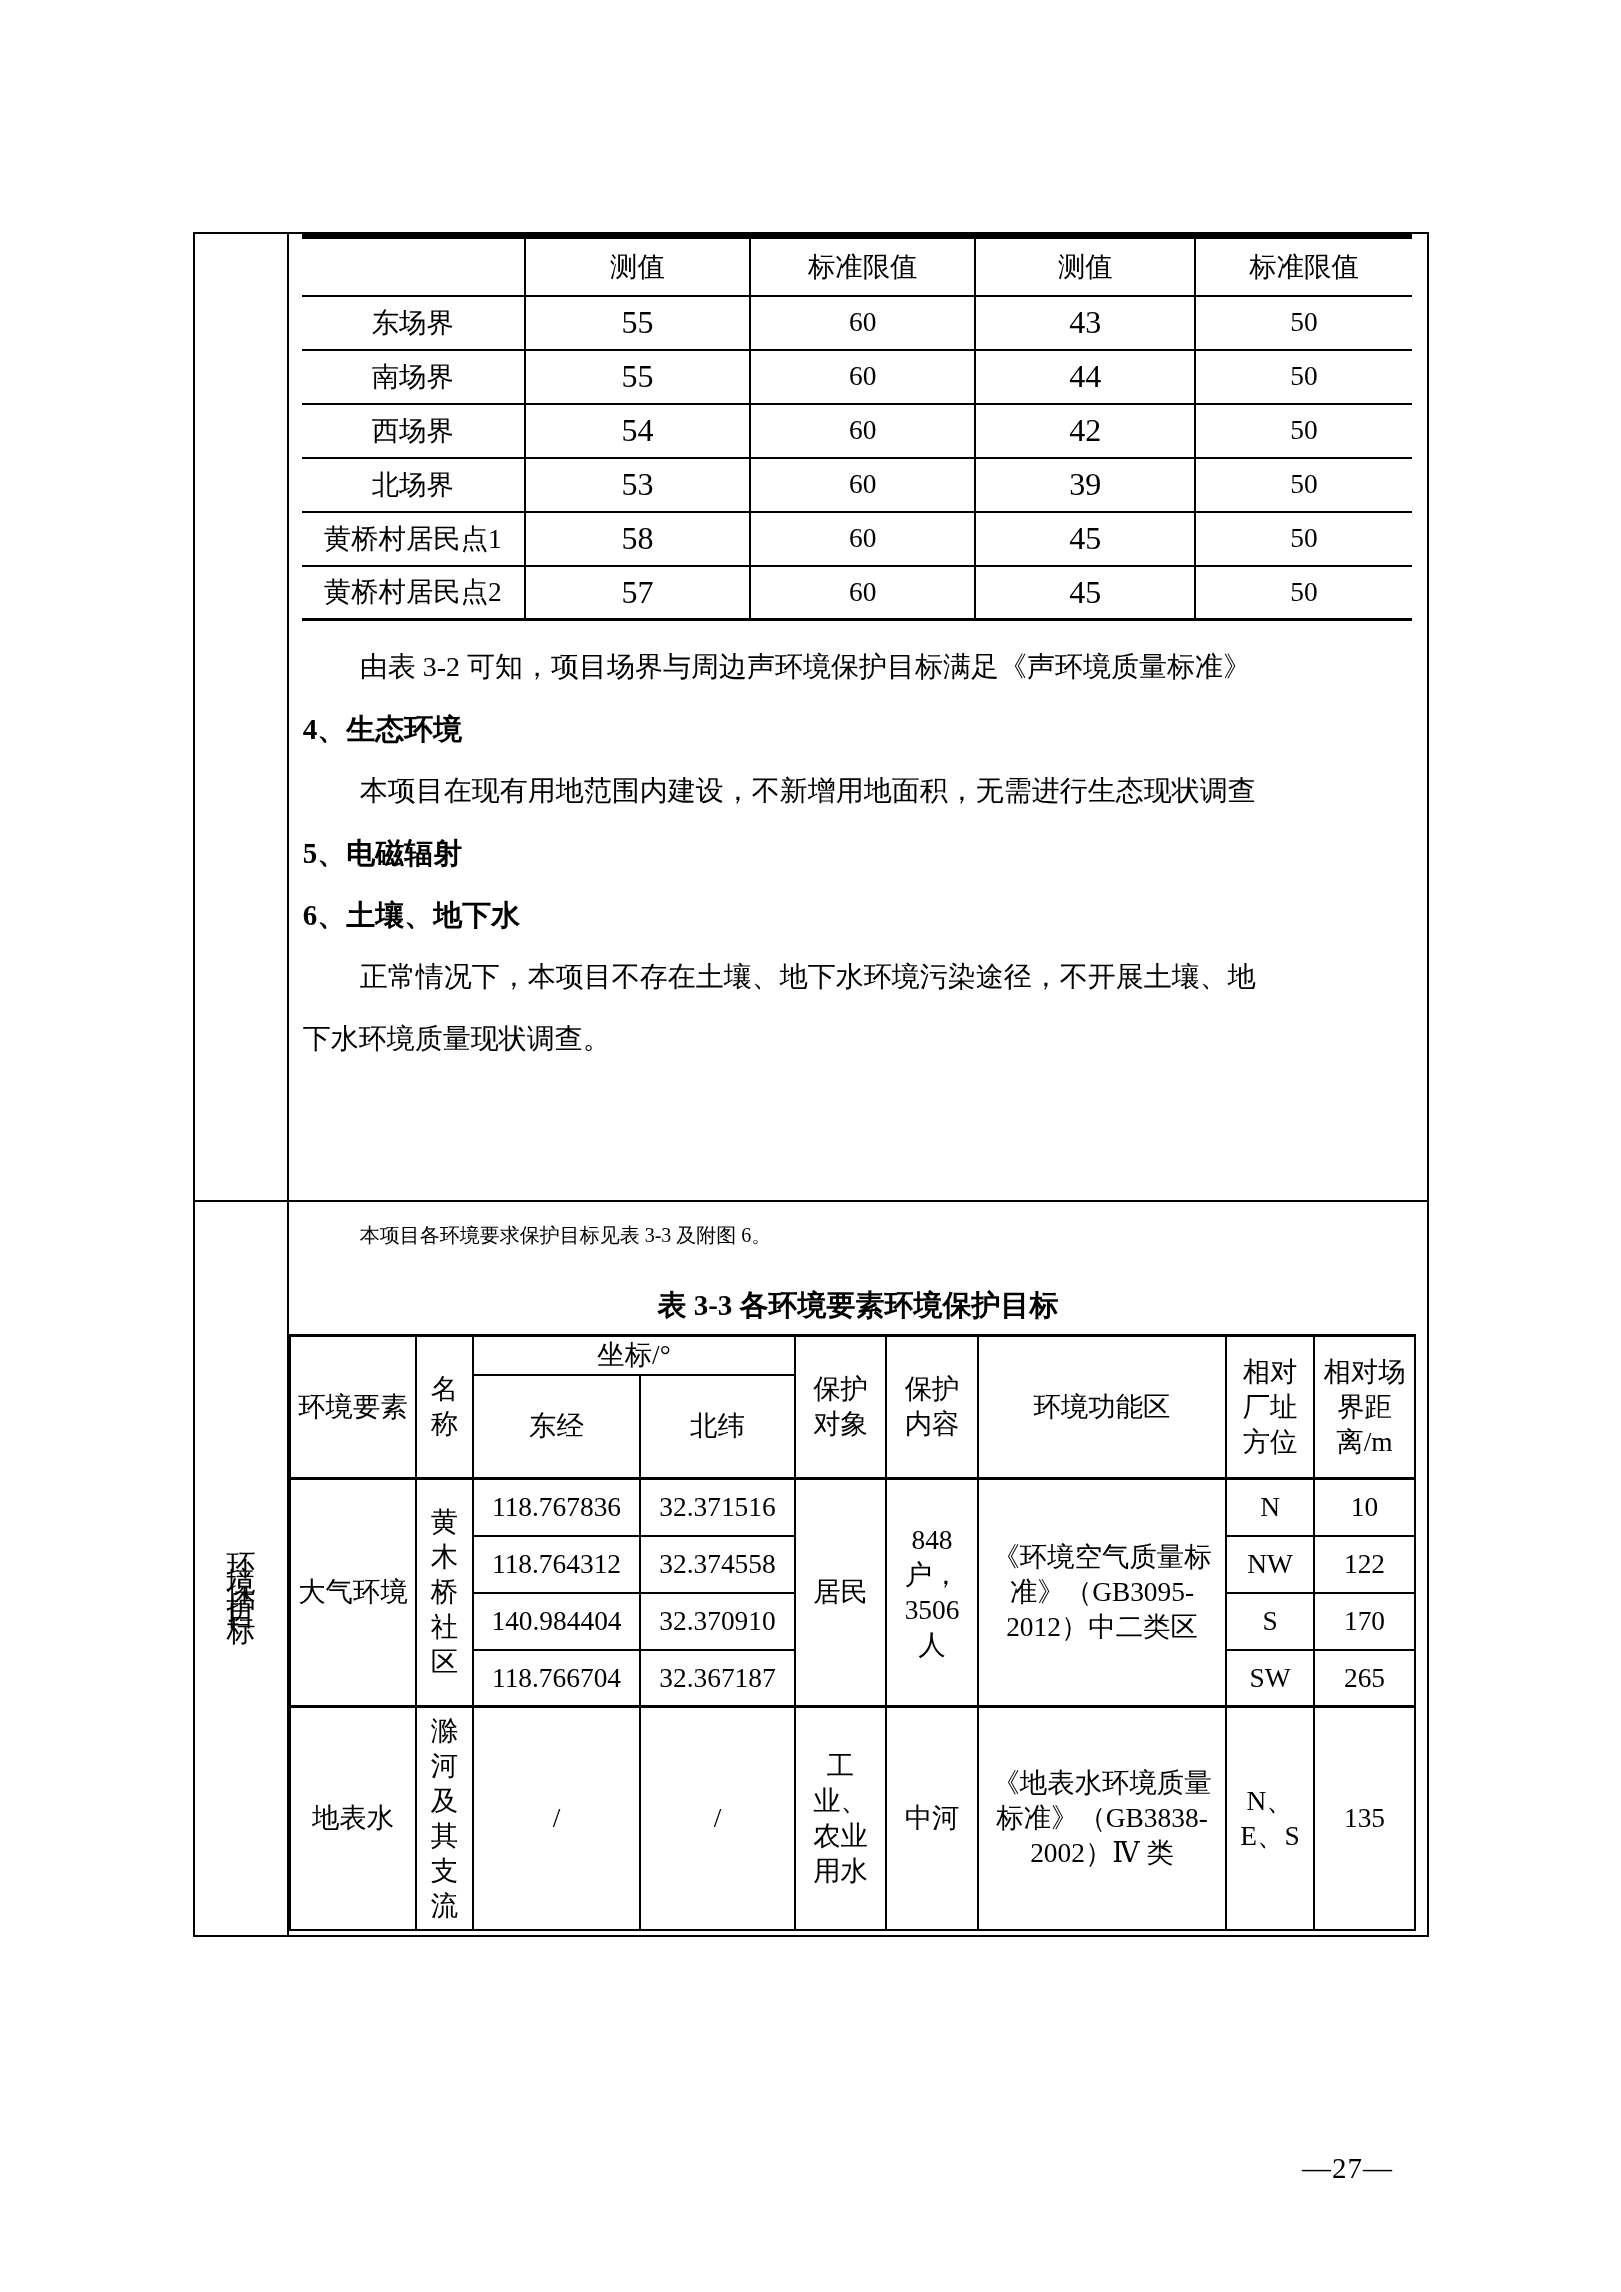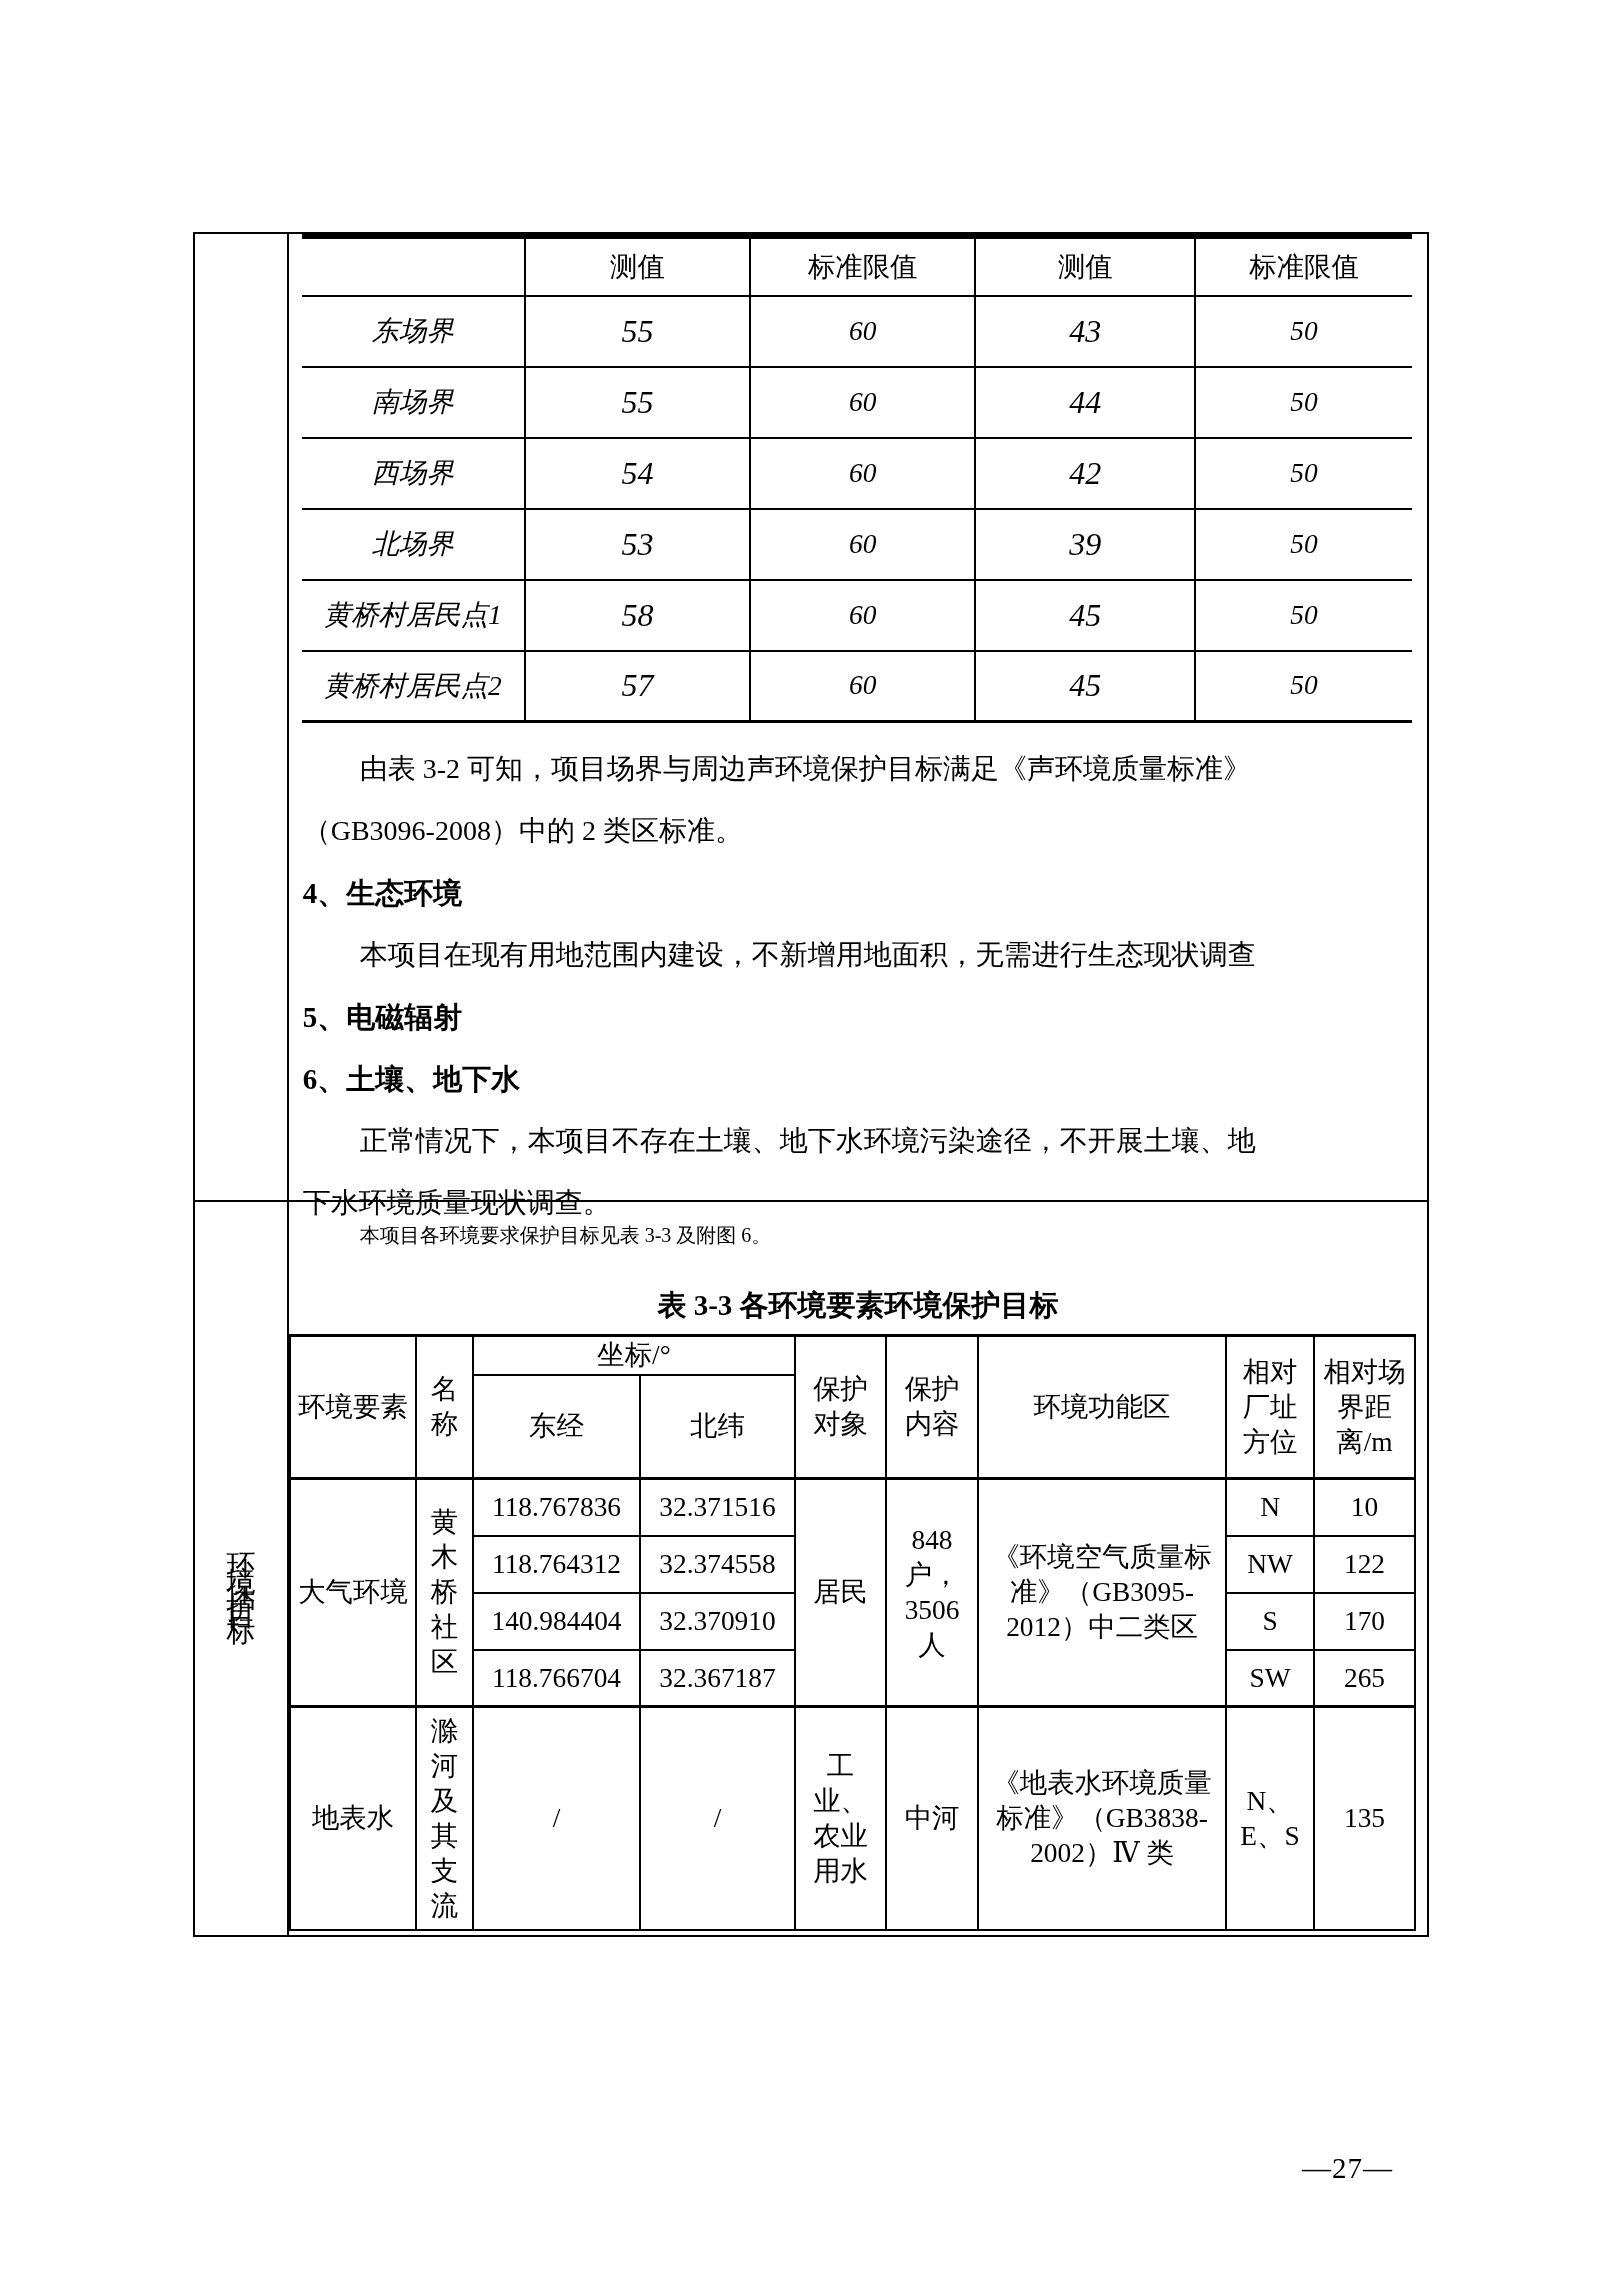--- a/index.html
+++ b/index.html
@@ -30,21 +30,21 @@
     border-top:5.9px solid #000; border-bottom:3.9px solid #000;
   }
   .noise-table td {
     border-top:2px solid #000; border-left:2px solid #000;
     text-align:center; vertical-align:middle; padding:0; overflow:hidden;
   }
   .noise-table td:first-child { border-left:none; }
   .noise-table td:last-child { border-right:none; }
   .noise-table tr:first-child td { border-top:none;margin-left:30px; }
   .noise-table tr.nt-header { height:59px; }
-  .noise-table tr.nt-row { height:71px;font-style:italic; }
+  .noise-table tr.nt-row { height:54px; }
   .nt-header td { font-size:27.4px; }
   .nt-label { font-size:27.4px; }
   .nt-meas { font-size:32px; }
   .nt-std  { font-size:27.4px; }
 
   
   .text-block { margin:14.7px 0 0 13.7px; width:1106px; font-size:28px; line-height:62px; }
   .text-block p { margin:0; }
   .indent { text-indent:57px; }
   .heading { font-weight:bold; font-size:29px; }
@@ -148,21 +148,20 @@
             <td class="nt-meas">57</td>
             <td class="nt-std">60</td>
             <td class="nt-meas">45</td>
             <td class="nt-std">50</td>
           </tr>
         </tbody>
           </table>
 
         <div class="text-block">
           <p class="indent">由表 3-2 可知，项目场界与周边声环境保护目标满足《声环境质量标准》</p>
-          <p>（GB3096-2008）中的 2 类区标准。</p>
           <p class="heading">4、生态环境</p>
           <p class="indent">本项目在现有用地范围内建设，不新增用地面积，无需进行生态现状调查</p>
           <p class="heading">5、电磁辐射</p>
           <p class="heading">6、土壤、地下水</p>
           <p class="indent">正常情况下，本项目不存在土壤、地下水环境污染途径，不开展土壤、地</p>
           <p>下水环境质量现状调查。</p>
         </div>
       </div>
 
       <div class="row2">

